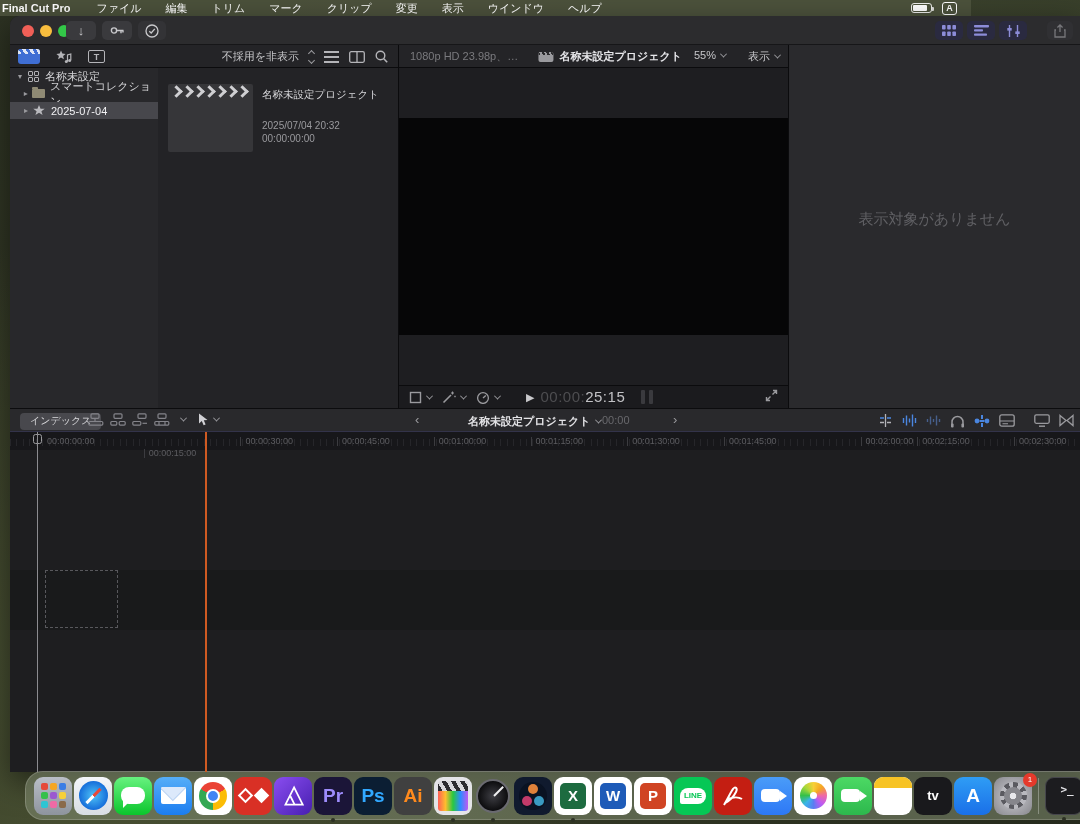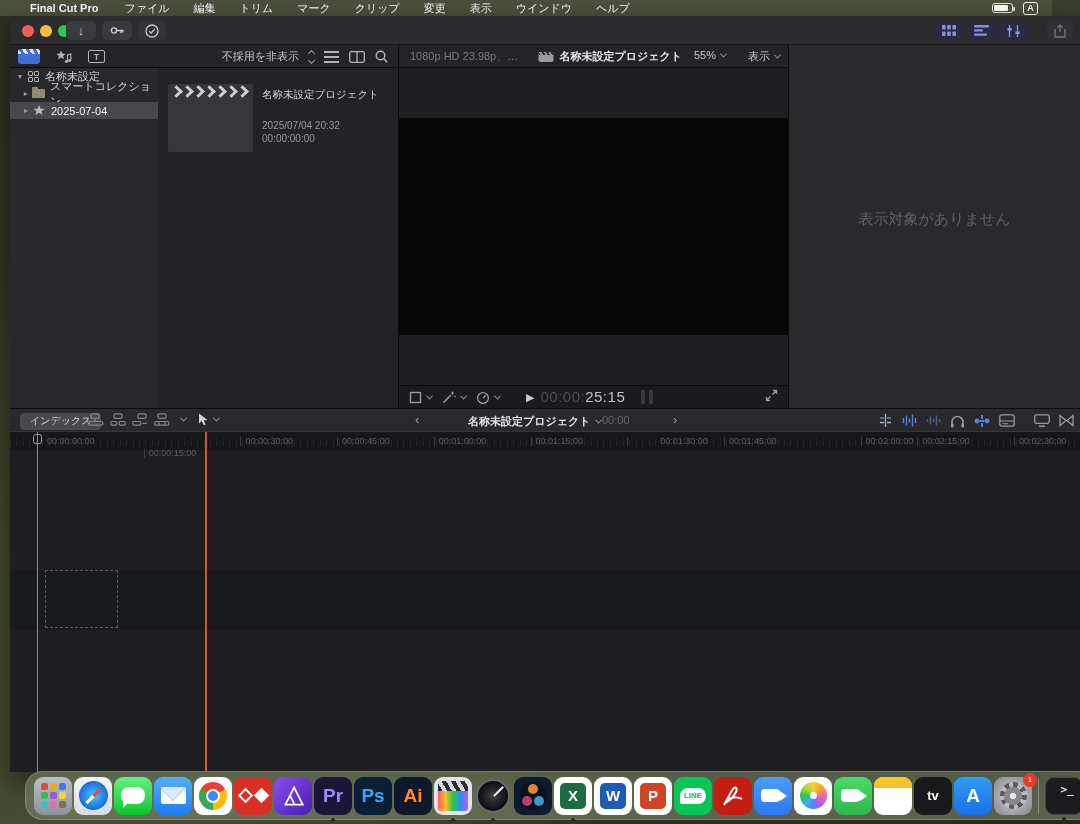--- a/index.html
+++ b/index.html
@@ -6,22 +6,22 @@
   html,body { width:1080px; height:824px; overflow:hidden; }
   body {
     position:relative;
     background:
       radial-gradient(circle at 12% 85%, #4a5233 0%, rgba(74,82,51,0) 40%),
       radial-gradient(circle at 85% 15%, #39402c 0%, rgba(57,64,44,0) 55%),
       linear-gradient(135deg, #2c3122, #3a4029 50%, #252a1c);
   }
 
   
-  #menubar { position:absolute; left:0; top:0; width:1052px; height:16px;
-    background:rgba(78,84,62,0.92); display:flex; align-items:center; color:#fff; font-size:11px;padding-left:28px; }
+  #menubar { position:absolute; left:0; top:0; width:971px; height:16px;
+    background:rgba(78,84,62,0.92); display:flex; align-items:center; color:#fff; font-size:11px; }
   #menubar .appname { font-weight:bold; margin:0 14px 0 2px; }
   #menubar .menu { margin:0 12px; }
   #menubar .right { margin-left:auto; display:flex; align-items:center; gap:10px; padding-right:14px; }
   .battery { width:21px; height:10px; border:1px solid rgba(255,255,255,0.9); border-radius:3px; position:relative; }
   .battery::before { content:''; position:absolute; left:1px; top:1px; bottom:1px; width:14px; background:#fff; border-radius:1px; }
   .battery::after { content:''; position:absolute; right:-3px; top:2.5px; width:2px; height:4px; background:rgba(255,255,255,0.8); border-radius:0 1px 1px 0; }
   .inputsrc { width:15px; height:13px; border:1.5px solid #fff; border-radius:3px; color:#fff; font-size:9px; font-weight:bold;
     display:flex; align-items:center; justify-content:center; }
 
   
@@ -180,21 +180,21 @@
 
   .app-red-diamond-app { background:#d93025; }
   .dia { width:11px; height:11px; transform:rotate(45deg); margin:0 2.5px; }
   .dia.d1 { border:2.5px solid #fff; } .dia.d2 { background:#fff; }
 
   .app-affinity-photo { background:linear-gradient(135deg,#8a4df0,#471fb0); }
 
   .kind-letter .glyph { font-size:19px; }
   .app-premiere-pro { background:#1b1538; } .app-premiere-pro .glyph { color:#9e8cfc; }
   .app-photoshop { background:#0b1e33; } .app-photoshop .glyph { color:#31a8ff; }
-  .app-illustrator { background:#0f172a; } .app-illustrator .glyph { color:#ff8a1d; }
+  .app-illustrator { background:#404040; } .app-illustrator .glyph { color:#ff8a1d; }
 
   .app-final-cut-pro { background:#e4e4e8; }
   .fcp-top { position:absolute; top:4px; left:4px; right:4px; height:10px; border-radius:3px 3px 0 0;
     background:repeating-linear-gradient(60deg,#2c2c30 0 4px,#d8d8dc 4px 8px); }
   .fcp-bottom { position:absolute; top:14px; left:4px; right:4px; bottom:4px; border-radius:0 0 3px 3px;
     background:linear-gradient(90deg,#ff5f57,#ffbd2e,#28c840,#2d8cff,#bf5af2); }
 
   .app-disk-speed-test { background:transparent; }
   .gauge { width:34px; height:34px; border-radius:50%; background:radial-gradient(#3e3e44,#0c0c0e 70%);
     border:2px solid #6a6a70; position:relative; }
@@ -574,21 +574,21 @@
         <span>00:00:45:00</span>
       </span>
       <span class="rlabel" style="left: 423.8px;">
         <i class="tick"></i>
         <span>00:01:00:00</span>
       </span>
       <span class="rlabel" style="left: 520.5px;">
         <i class="tick"></i>
         <span>00:01:15:00</span>
       </span>
-      <span class="rlabel" style="left: 617.2px; gap: 28px;">
+      <span class="rlabel" style="left: 617.2px;">
         <i class="tick"></i>
         <span>00:01:30:00</span>
       </span>
       <span class="rlabel" style="left: 713.9px;">
         <i class="tick"></i>
         <span>00:01:45:00</span>
       </span>
       <span class="rlabel" style="left: 810.6px; margin-left: 40px;">
         <i class="tick"></i>
         <span>00:02:00:00</span>

